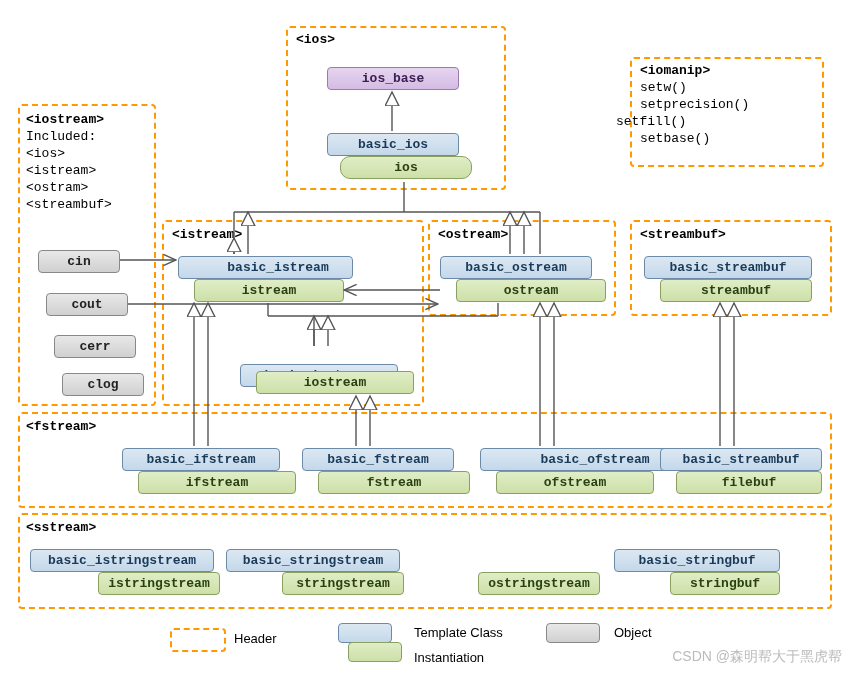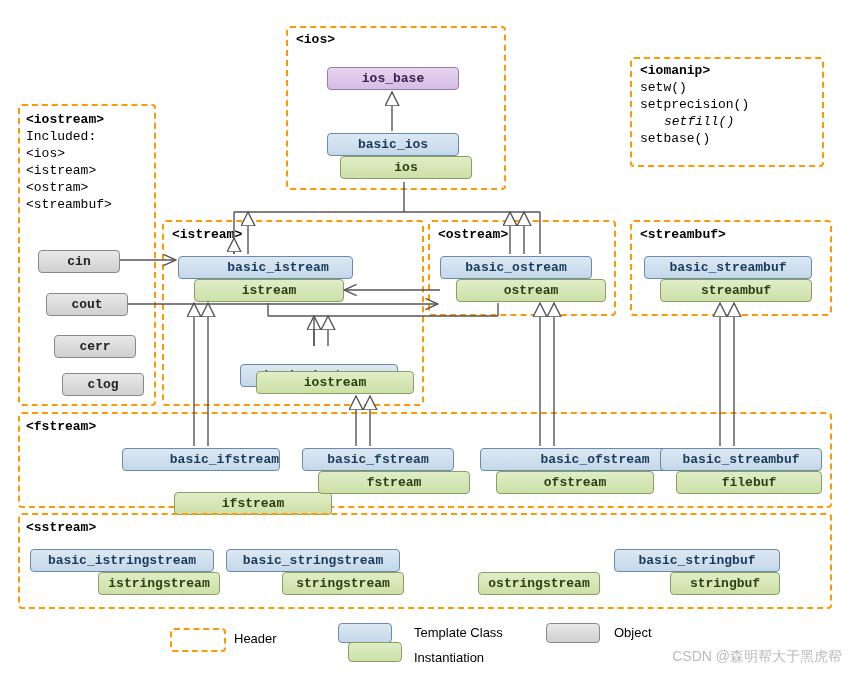--- a/index.html
+++ b/index.html
@@ -18,27 +18,27 @@
 </head>
 <body>
 
 <div class="canvas">
 
   <div class="header-box" style="left:286px; top:26px; width:216px; height:160px;"></div>
   <div class="header-label" style="left:296px; top:32px;">&lt;ios&gt;</div>
 
   <div class="ios-base" style="left:327px; top:67px; width:130px;">ios_base</div>
   <div class="tmpl" style="left:327px; top:133px; width:130px;">basic_ios</div>
-  <div class="inst" style="left:340px; top:156px; width:130px;">ios</div>
+  <div class="inst" style="left:340px; top:156px; width:130px;border-radius:10px;">ios</div>
 
   <div class="header-box" style="left:630px; top:57px; width:190px; height:106px;"></div>
   <div class="header-label" style="left:640px; top:63px;">&lt;iomanip&gt;</div>
   <div class="plain-text" style="left:640px; top:80px;">setw()</div>
   <div class="plain-text" style="left:640px; top:97px;">setprecision()</div>
-  <div class="plain-text" style="left:664px; top:114px;font-style:italic;">setfill()</div>
+  <div class="plain-text" style="left:616px; top:114px;">setfill()</div>
   <div class="plain-text" style="left:640px; top:131px;">setbase()</div>
 
   <div class="header-box" style="left:18px; top:104px; width:134px; height:298px;"></div>
   <div class="header-label" style="left:26px; top:112px;">&lt;iostream&gt;</div>
   <div class="plain-text" style="left:26px; top:129px;">Included:</div>
   <div class="plain-text" style="left:26px; top:146px;">&lt;ios&gt;</div>
   <div class="plain-text" style="left:26px; top:163px;">&lt;istream&gt;</div>
   <div class="plain-text" style="left:26px; top:180px;">&lt;ostram&gt;</div>
   <div class="plain-text" style="left:26px; top:197px;">&lt;streambuf&gt;</div>
 
@@ -59,22 +59,22 @@
   <div class="tmpl" style="left:440px; top:256px; width:150px;">basic_ostream</div>
   <div class="inst" style="left:456px; top:279px; width:148px;">ostream</div>
 
   <div class="header-box" style="left:630px; top:220px; width:198px; height:92px;"></div>
   <div class="header-label" style="left:640px; top:227px;">&lt;streambuf&gt;</div>
   <div class="tmpl" style="left:644px; top:256px; width:166px;">basic_streambuf</div>
   <div class="inst" style="left:660px; top:279px; width:150px;">streambuf</div>
 
   <div class="header-box" style="left:18px; top:412px; width:810px; height:92px;"></div>
   <div class="header-label" style="left:26px; top:419px;">&lt;fstream&gt;</div>
-  <div class="tmpl" style="left:122px; top:448px; width:156px;text-align:right;">basic_ifstream</div>
-  <div class="inst" style="left:138px; top:492px; width:156px;margin-left:36px;">ifstream</div>
+  <div class="tmpl" style="left:122px; top:448px; width:156px;">basic_ifstream</div>
+  <div class="inst" style="left:138px; top:471px; width:156px;">ifstream</div>
   <div class="tmpl" style="left:302px; top:448px; width:150px;">basic_fstream</div>
   <div class="inst" style="left:318px; top:471px; width:150px;">fstream</div>
   <div class="tmpl" style="left:480px; top:448px; width:156px;padding-left:36px;">basic_ofstream</div>
   <div class="inst" style="left:496px; top:471px; width:156px;">ofstream</div>
   <div class="tmpl" style="left:660px; top:448px; width:160px;">basic_streambuf</div>
   <div class="inst" style="left:676px; top:471px; width:144px;">filebuf</div>
 
   <div class="header-box" style="left:18px; top:513px; width:810px; height:92px;"></div>
   <div class="header-label" style="left:26px; top:520px;">&lt;sstream&gt;</div>
   <div class="tmpl" style="left:30px; top:549px; width:182px;">basic_istringstream</div>

